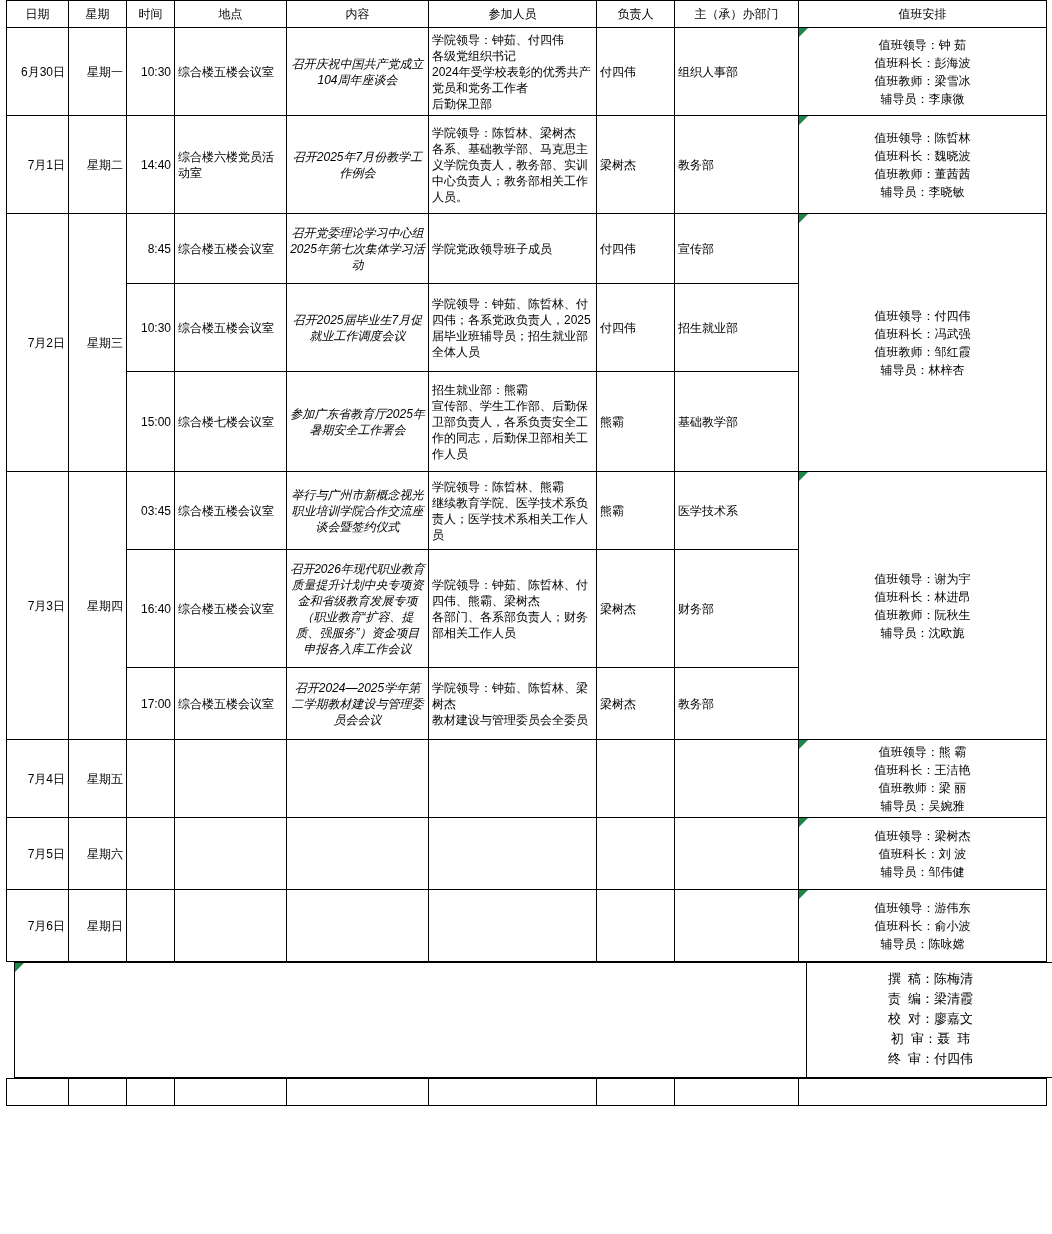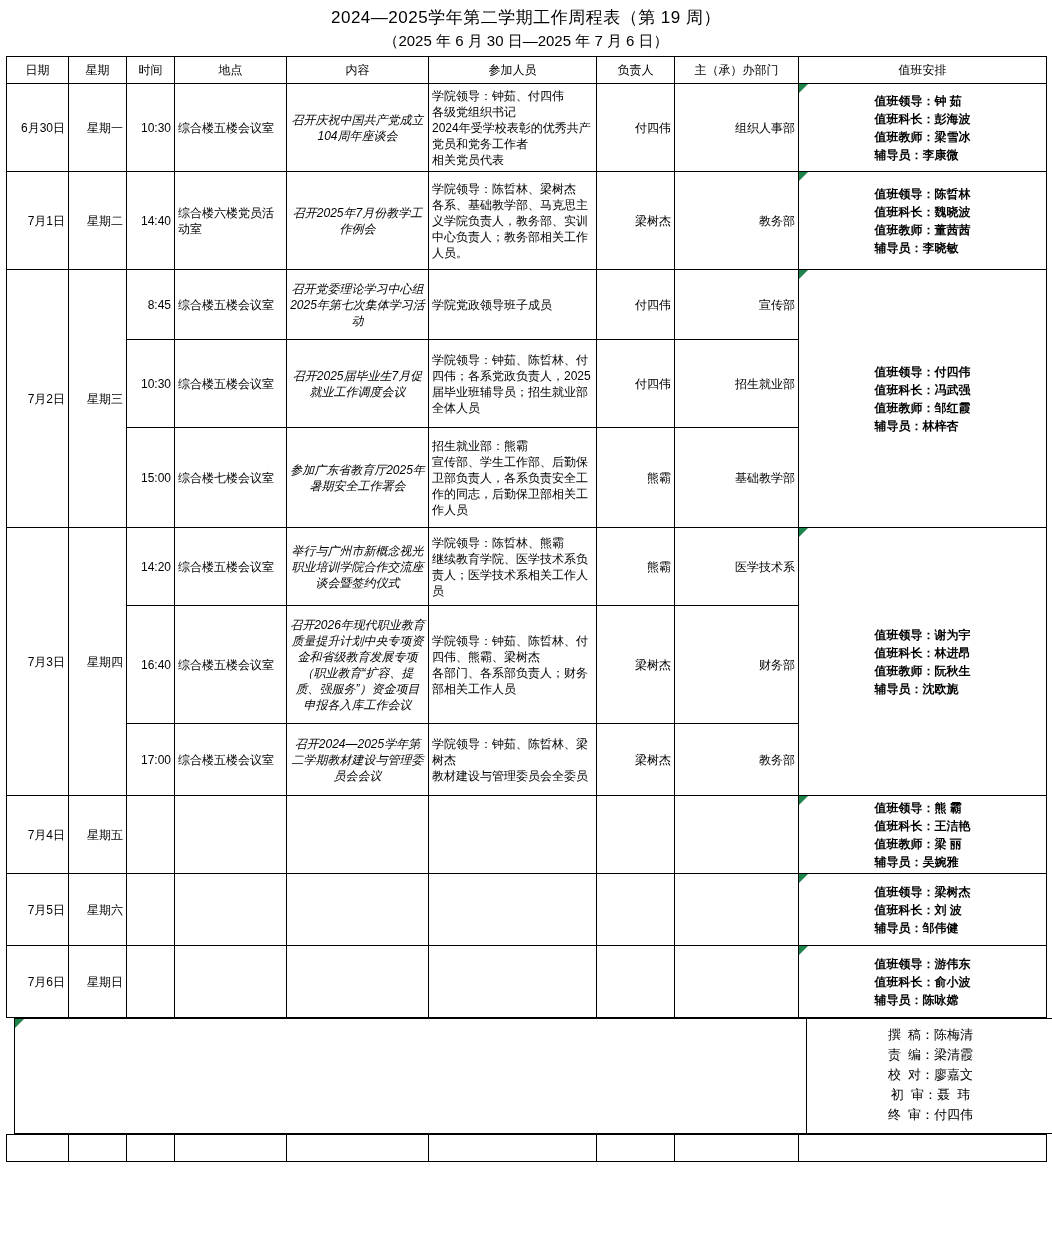--- a/index.html
+++ b/index.html
@@ -49,30 +49,29 @@
   }
   thead th {
     text-align: center;
     height: 22px;
     font-size: 13px;
   }
   .cell-date, .cell-week, .cell-time { text-align: right; }
   .cell-place { text-align: left; padding-left: 4px; }
   .cell-content { text-align: center; font-style: italic; }
   .cell-people { text-align: left; }
-  .cell-charge, .cell-dept { text-align: right; }
+  .cell-charge, .cell-dept { text-align: left; }
   .duty {
     text-align: center;
     position: relative;
   }
   .duty-inner {
     display: inline-block;
-    text-align: left;
+    text-align: center;
     line-height: 18px;
-    font-weight: bold;
   }
   .corner {
     position: absolute;
     top: 0;
     left: 0;
     width: 0;
     height: 0;
     border-top: 9px solid #1e8449;
     border-right: 9px solid transparent;
   }
@@ -103,24 +102,20 @@
   .bottom-strip td {
     border: 1px solid #000;
     height: 24px;
   }
 </style>
 </head>
 <body>
 
 <div class="sheet">
 
-  <div class="title-block">
-    <div class="title-main">2024—2025学年第二学期工作周程表（第 19 周）</div>
-    <div class="title-sub">（2025 年 6 月 30 日—2025 年 7 月 6 日）</div>
-  </div>
 
   <table class="grid">
     <colgroup>
       <col style="width:62px">
       <col style="width:58px">
       <col style="width:48px">
       <col style="width:112px">
       <col style="width:142px">
       <col style="width:168px">
       <col style="width:78px">
@@ -144,21 +139,21 @@
 
       <tr style="height:88px">
         <td class="cell-date">6月30日</td>
         <td class="cell-week">星期一</td>
         <td class="cell-time">10:30</td>
         <td class="cell-place">综合楼五楼会议室</td>
         <td class="cell-content">召开庆祝中国共产党成立104周年座谈会</td>
         <td class="cell-people" style="white-space:pre-line">学院领导：钟茹、付四伟
 各级党组织书记
 2024年受学校表彰的优秀共产党员和党务工作者
-相关党员代表</td>
+后勤保卫部</td>
         <td class="cell-charge">付四伟</td>
         <td class="cell-dept">组织人事部</td>
         <td class="duty">
           <span class="corner"></span>
           <span class="duty-inner" style="white-space:pre-line">值班领导：钟  茹
 值班科长：彭海波
 值班教师：梁雪冰
 辅导员：李康微</span>
         </td>
       </tr>
@@ -215,21 +210,21 @@
         <td class="cell-content">参加广东省教育厅2025年暑期安全工作署会</td>
         <td class="cell-people" style="white-space:pre-line">招生就业部：熊霸
 宣传部、学生工作部、后勤保卫部负责人，各系负责安全工作的同志，后勤保卫部相关工作人员</td>
         <td class="cell-charge">熊霸</td>
         <td class="cell-dept">基础教学部</td>
       </tr>
 
       <tr style="height:78px">
         <td class="cell-date" rowspan="3">7月3日</td>
         <td class="cell-week" rowspan="3">星期四</td>
-        <td class="cell-time">14:20</td>
+        <td class="cell-time">03:45</td>
         <td class="cell-place">综合楼五楼会议室</td>
         <td class="cell-content">举行与广州市新概念视光职业培训学院合作交流座谈会暨签约仪式</td>
         <td class="cell-people" style="white-space:pre-line">学院领导：陈晢林、熊霸
 继续教育学院、医学技术系负责人；医学技术系相关工作人员</td>
         <td class="cell-charge">熊霸</td>
         <td class="cell-dept">医学技术系</td>
         <td class="duty" rowspan="3">
           <span class="corner"></span>
           <span class="duty-inner" style="white-space:pre-line">值班领导：谢为宇
 值班科长：林进昂

